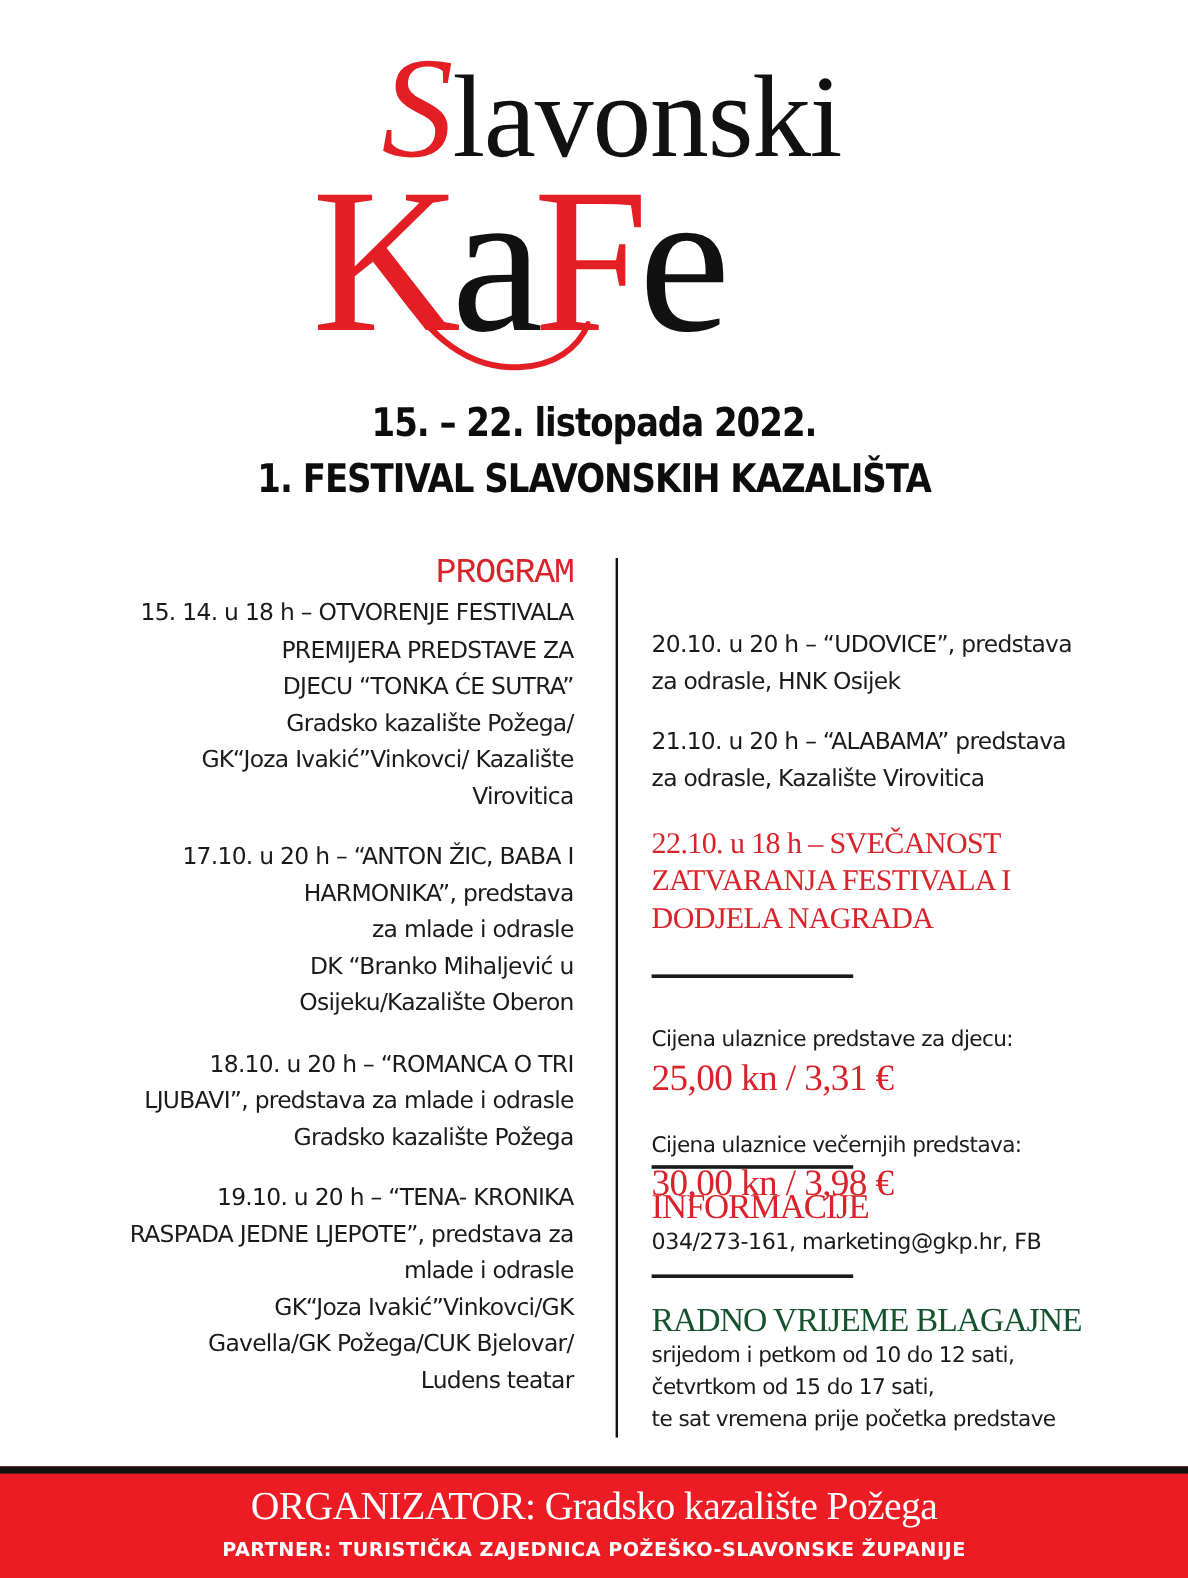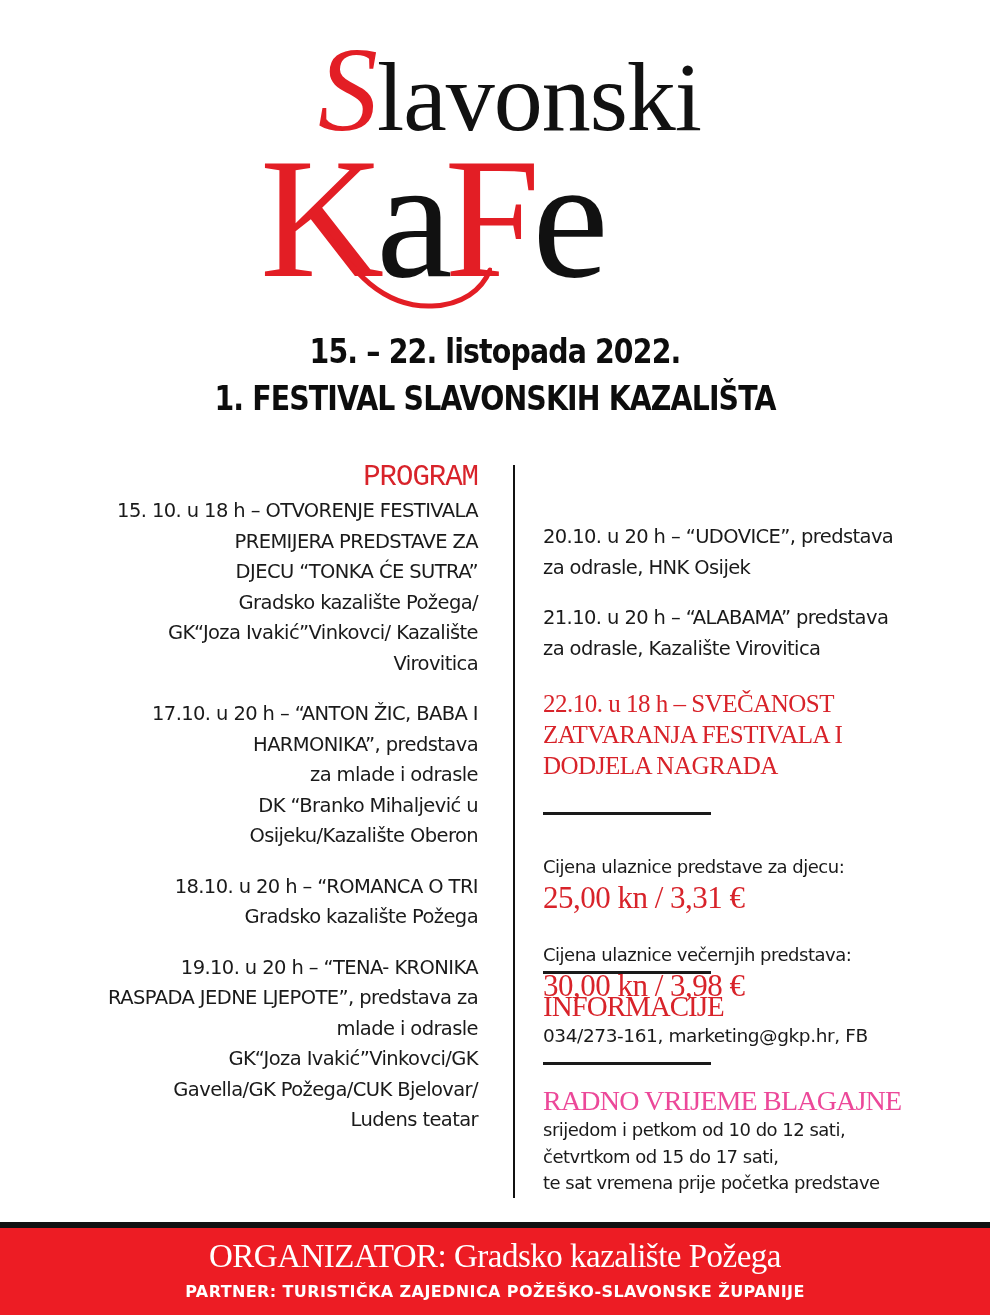--- a/index.html
+++ b/index.html
@@ -44,21 +44,21 @@
 
     .price-block { position: absolute; left: 543px; top: 829px; width: 420px; }
     .price-label { font-family: "DejaVu Sans", sans-serif; font-size: 18px; line-height: 24px; color: #1a1a1a; letter-spacing: -0.5px; white-space: nowrap; margin-top: 26px; }
     .price-value { font-family: "Liberation Serif", "DejaVu Serif", serif; color: #d8232a; font-size: 31px; line-height: 38px; letter-spacing: -0.5px; white-space: nowrap; }
 
     .info-block { position: absolute; left: 543px; top: 990px; width: 420px; }
     .info-title { font-family: "Liberation Serif", "DejaVu Serif", serif; color: #d8232a; font-size: 29px; line-height: 32px; letter-spacing: -1px; }
     .info-text { font-family: "DejaVu Sans", sans-serif; font-size: 18.5px; line-height: 28px; color: #1a1a1a; letter-spacing: -0.4px; white-space: nowrap; }
 
     .hours-block { position: absolute; left: 543px; top: 1085px; width: 440px; }
-    .hours-title { font-family: "Liberation Serif", "DejaVu Serif", serif; color: #ec4899; font-size: 28px; line-height: 32px; letter-spacing: -0.8px; white-space: nowrap; }
+    .hours-title { font-family: "Liberation Serif", "DejaVu Serif", serif; color: #14532d; font-size: 28px; line-height: 32px; letter-spacing: -0.8px; white-space: nowrap; }
     .hours-line { display: block; font-family: "DejaVu Sans", sans-serif; font-size: 18px; line-height: 26.5px; color: #1a1a1a; letter-spacing: -0.5px; white-space: nowrap; }
 
     
     .footer { position: absolute; left: 0; top: 1222px; width: 990px; height: 93px; background: #ed1c24; border-top: 6px solid #111; }
     .footer .org { position: absolute; left: 0; width: 990px; top: 8px; text-align: center; color: #ffffff; font-family: "Liberation Serif", "DejaVu Serif", serif; font-size: 33px; line-height: 40px; letter-spacing: -0.5px; }
     .footer .partner { position: absolute; left: 0; width: 990px; top: 54px; text-align: center; color: #ffffff; font-family: "DejaVu Sans", sans-serif; font-weight: bold; font-size: 16px; line-height: 20px; letter-spacing: 0.4px; }
   </style>
 </head>
 <body>
 
@@ -76,38 +76,39 @@
 
 <div class="headline l1">15. – 22. listopada 2022.</div>
 <div class="headline l2">1. FESTIVAL SLAVONSKIH KAZALIŠTA</div>
 
 <div class="divider"></div>
 
 <div class="left-col">
   <div class="section-title prog-title">PROGRAM</div>
 
   <div class="event">
-    <span class="line">15. 10. u 18 h – OTVORENJE FESTIVALA</span>
+    <span class="line">15. 14. u 18 h – OTVORENJE FESTIVALA</span>
     <span class="line">PREMIJERA PREDSTAVE ZA</span>
     <span class="line">DJECU “TONKA ĆE SUTRA”</span>
     <span class="line">Gradsko kazalište Požega/</span>
     <span class="line">GK“Joza Ivakić”Vinkovci/ Kazalište</span>
     <span class="line">Virovitica</span>
   </div>
 
   <div class="event">
     <span class="line">17.10. u 20 h – “ANTON ŽIC, BABA I</span>
     <span class="line">HARMONIKA”, predstava</span>
     <span class="line">za mlade i odrasle</span>
     <span class="line">DK “Branko Mihaljević u</span>
     <span class="line">Osijeku/Kazalište Oberon</span>
   </div>
 
   <div class="event">
     <span class="line">18.10. u 20 h – “ROMANCA O TRI</span>
+    <span class="line">LJUBAVI”, predstava za mlade i odrasle</span>
     <span class="line">Gradsko kazalište Požega</span>
   </div>
 
   <div class="event">
     <span class="line">19.10. u 20 h – “TENA- KRONIKA</span>
     <span class="line">RASPADA JEDNE LJEPOTE”, predstava za</span>
     <span class="line">mlade i odrasle</span>
     <span class="line">GK“Joza Ivakić”Vinkovci/GK</span>
     <span class="line">Gavella/GK Požega/CUK Bjelovar/</span>
     <span class="line">Ludens teatar</span>

